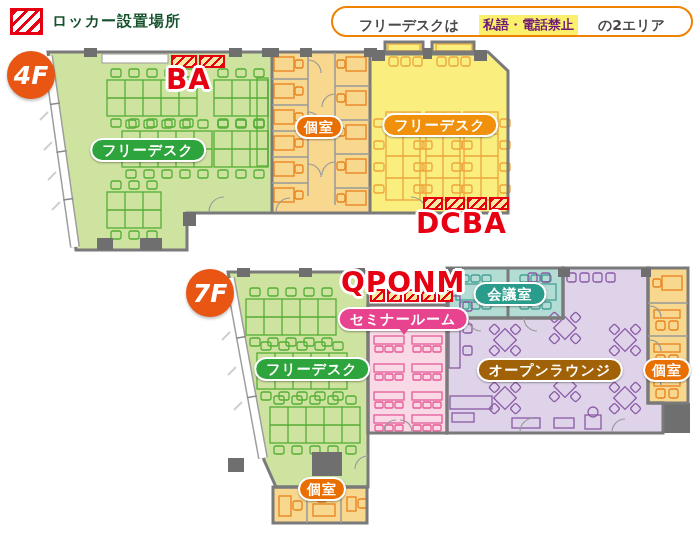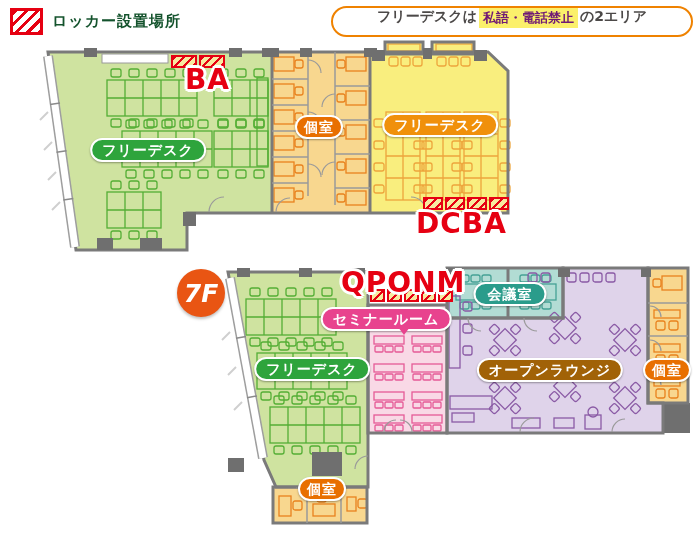--- a/index.html
+++ b/index.html
@@ -9,64 +9,64 @@
 
   
   .legend{position:absolute;left:10px;top:8px;display:flex;align-items:center;gap:9px;}
   .hatch-swatch{width:27px;height:21px;border:3px solid #e60012;
     background:repeating-linear-gradient(135deg,#e60012 0 3px,#ffffff 3px 8px);}
   .legend-label{font-size:15px;font-weight:bold;color:#14532d;letter-spacing:1px;}
 
   
   .banner{position:absolute;left:331px;top:6px;width:358px;height:27px;
     border:2px solid #ef8200;border-radius:16px;background:#fff;
-    display:flex;align-items:flex-start;justify-content:center;gap:2px;
+    display:flex;align-items:flex-end;justify-content:center;gap:20px;
     font-size:14px;font-weight:bold;color:#4c4948;white-space:nowrap;}
   .banner .tag{padding:1px 4px;font-size:13px;}
   .tag-no-talk{background:#fbf06b;color:#701a75;}
   .tag-talk-ok{background:#d9edaa;color:#1f9f3a;}
 
   
   .floor-badge{position:absolute;width:48px;height:48px;border-radius:50%;
     background:#e95513;color:#fff;font-weight:bold;font-style:italic;font-size:25px;
     display:flex;align-items:center;justify-content:center;
     box-shadow:0 2px 3px rgba(0,0,0,.25);}
   .badge-4f{left:7px;top:51px;}
-  .badge-7f{left:177px;top:269px;}
+  .badge-7f{left:186px;top:269px;}
 
   
   .area-pill{position:absolute;transform:translate(-50%,-50%);color:#fff;
     font-weight:bold;font-size:14px;line-height:1;padding:3px 10px;border-radius:20px;
     border:2px solid #fff;box-shadow:0 1px 2px rgba(0,0,0,.35);white-space:nowrap;
     letter-spacing:1px;}
   .p-green{background:#2ea43c;}
   .p-orange{background:#e86f00;}
   .p-orange2{background:#f0900b;}
   .p-pink{background:#e8438e;}
   .p-teal{background:#2a9c8b;}
   .p-purple{background:#a16207;}
   .pill-fd-g4{left:148px;top:150px;}
   .pill-ks-4{left:319px;top:127px;padding:3px 7px;}
   .pill-fd-y4{left:440px;top:125px;}
   .pill-fd-g7{left:312px;top:369px;}
-  .pill-sem{left:386px;top:319px;}
+  .pill-sem{left:403px;top:319px;}
   .pill-mtg{left:510px;top:294px;padding:3px 12px;}
   .pill-lng{left:550px;top:370px;}
   .pill-ks-r{left:667px;top:370px;padding:3px 7px;}
   .pill-ks-b{left:322px;top:489px;padding:3px 7px;}
   .sem-tail{position:absolute;left:398px;top:327px;width:0;height:0;
     border-left:6px solid transparent;border-right:6px solid transparent;
     border-top:8px solid #e8438e;}
 
   
   .locker-letters{position:absolute;color:#e60012;font-weight:bold;font-size:28px;
     line-height:1;letter-spacing:1px;white-space:nowrap;
     text-shadow:-2px -2px 0 #fff,2px -2px 0 #fff,-2px 2px 0 #fff,2px 2px 0 #fff,
                 0 -3px 0 #fff,0 3px 0 #fff,-3px 0 0 #fff,3px 0 0 #fff;}
-  .lt-ba{left:185px;top:66px;text-align:center;}
+  .lt-ba{left:166px;top:66px;text-align:center;}
   .lt-dcba{left:416px;top:210px;}
   .lt-qponm{left:341px;top:269px;}
 
   
   .locker-strip{position:absolute;display:flex;gap:2px;}
   .locker-strip .seg{height:9px;border:2px solid #e60012;
     background:repeating-linear-gradient(135deg,#e60012 0 2.5px,#f7e9a0 2.5px 6.5px);}
   .strip-ba{left:171px;top:55px;}   .strip-ba .seg{width:22px;}
   .strip-dcba{left:423px;top:197px;}.strip-dcba .seg{width:16px;}
   .strip-qponm{left:370px;top:289px;}.strip-qponm .seg{width:11px;}
@@ -392,20 +392,21 @@
     <span class="hatch-swatch"></span>
     <span class="legend-label">ロッカー設置場所</span>
   </div>
 
   <div class="banner">
     <span>フリーデスクは</span>
     <span class="tag tag-no-talk">私語・電話禁止</span>
     <span>の2エリア</span>
   </div>
 
+  <div class="floor-badge badge-4f">4F</div>
   <div class="floor-badge badge-7f">7F</div>
 
   <div class="locker-strip strip-ba">
     <span class="seg"></span>
     <span class="seg"></span>
   </div>
   <div class="locker-strip strip-dcba">
     <span class="seg"></span>
     <span class="seg"></span>
     <span class="seg"></span>

